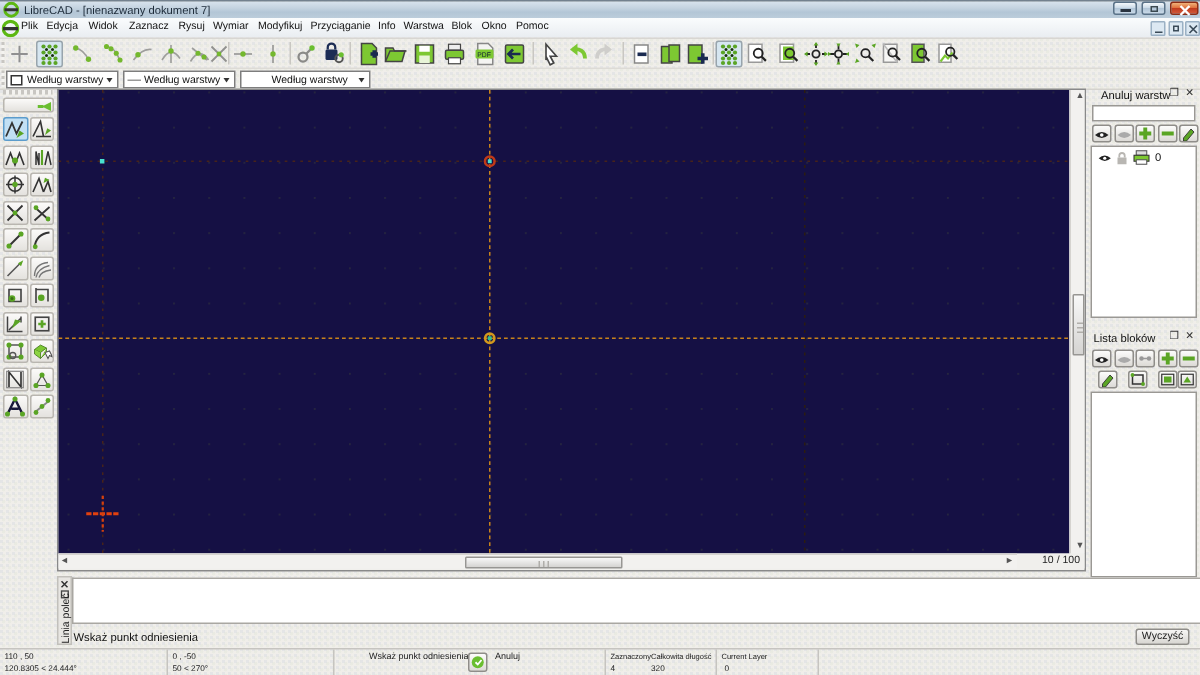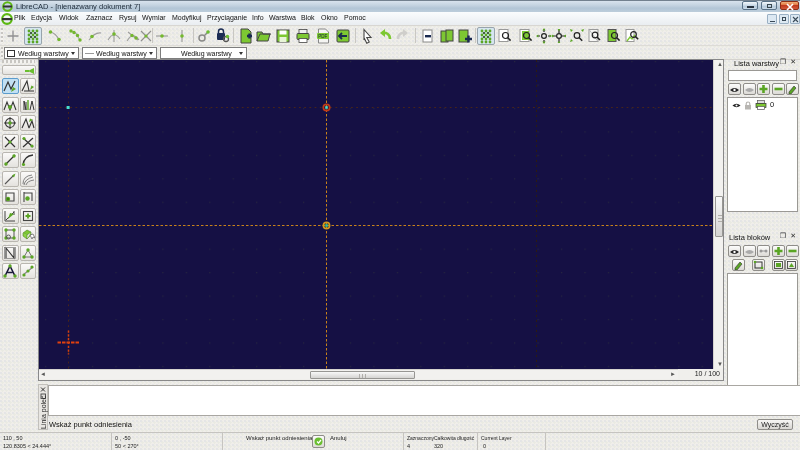--- a/index.html
+++ b/index.html
@@ -528,21 +528,21 @@
           <div style="position:absolute;left:48px;top:2px;width:1px;height:4px;background:#b0aeaa;box-shadow:3px 0 #b0aeaa,6px 0 #b0aeaa;"></div>
         </div>
       <span style="position:absolute;right:2px;top:1px;font-size:6px;color:#555;">►</span>
     </div>
     <div id="corner">
         <span style="position:absolute;right:3px;top:1px;">10 / 100</span>
       </div>
   </div>
   <div class="dock" style="top:58px;height:156px;">
     <div class="docktitle">
-        <span style="position:absolute;left:7px;top:1px;">Lista warstwy</span>
+        <span style="position:absolute;left:7px;top:1px;">Anuluj warstw</span>
       <span style="position:absolute;right:13px;top:0px;font-size:7px;color:#333;">❐</span>
       <span style="position:absolute;right:3px;top:0px;font-size:7px;color:#333;">✕</span>
       </div>
     <div class="abs" style="left:1px;top:12px;width:69px;height:11px;background:#fff;border:1px solid #9a9894;"></div>
     <div class="dockbtns">
       <div class="db" style="left:1px;top:25px;">
           <svg width="11" height="10" viewBox="0 0 11 10" style="position:absolute;left:0;top:1px;">
             <path d="M1 5q4.5-4 9 0q-4.5 4-9 0z" fill="#222"></path>
             <circle cx="5.5" cy="5" r="1.2" fill="#fff"></circle>
           </svg>
@@ -578,21 +578,21 @@
           <path d="M2.2 4V2.8a1.8 1.8 0 013.6 0V4" stroke="#b8b6b2" stroke-width="1.2" fill="none"></path>
         </svg>
       <svg width="12" height="10" viewBox="0 0 12 10" style="position:absolute;left:27px;top:2px;">
           <rect x="2.5" y="0.5" width="7" height="3" fill="#ddd" stroke="#555" stroke-width="0.7"></rect>
           <rect x="1" y="3.5" width="10" height="4" fill="#7dc832" stroke="#333" stroke-width="0.7"></rect>
           <rect x="2.5" y="6.5" width="7" height="3" fill="#fff" stroke="#555" stroke-width="0.7"></rect>
         </svg>
       <span style="position:absolute;left:42px;top:2px;font-size:7.5px;color:#111;">0</span>
     </div>
   </div>
-  <div class="dock" style="top:232px;height:166px;">
+  <div class="dock" style="top:220px;height:166px;">
     <div class="docktitle">
         <span style="position:absolute;left:2px;top:1px;">Lista bloków</span>
       <span style="position:absolute;right:13px;top:0px;font-size:7px;color:#333;">❐</span>
       <span style="position:absolute;right:3px;top:0px;font-size:7px;color:#333;">✕</span>
       </div>
     <div class="dockbtns">
       <div class="db" style="left:1px;top:13px;">
           <svg width="11" height="10" viewBox="0 0 11 10" style="position:absolute;left:0;top:1px;">
             <path d="M1 5q4.5-4 9 0q-4.5 4-9 0z" fill="#222"></path>
             <circle cx="5.5" cy="5" r="1.2" fill="#fff"></circle>

